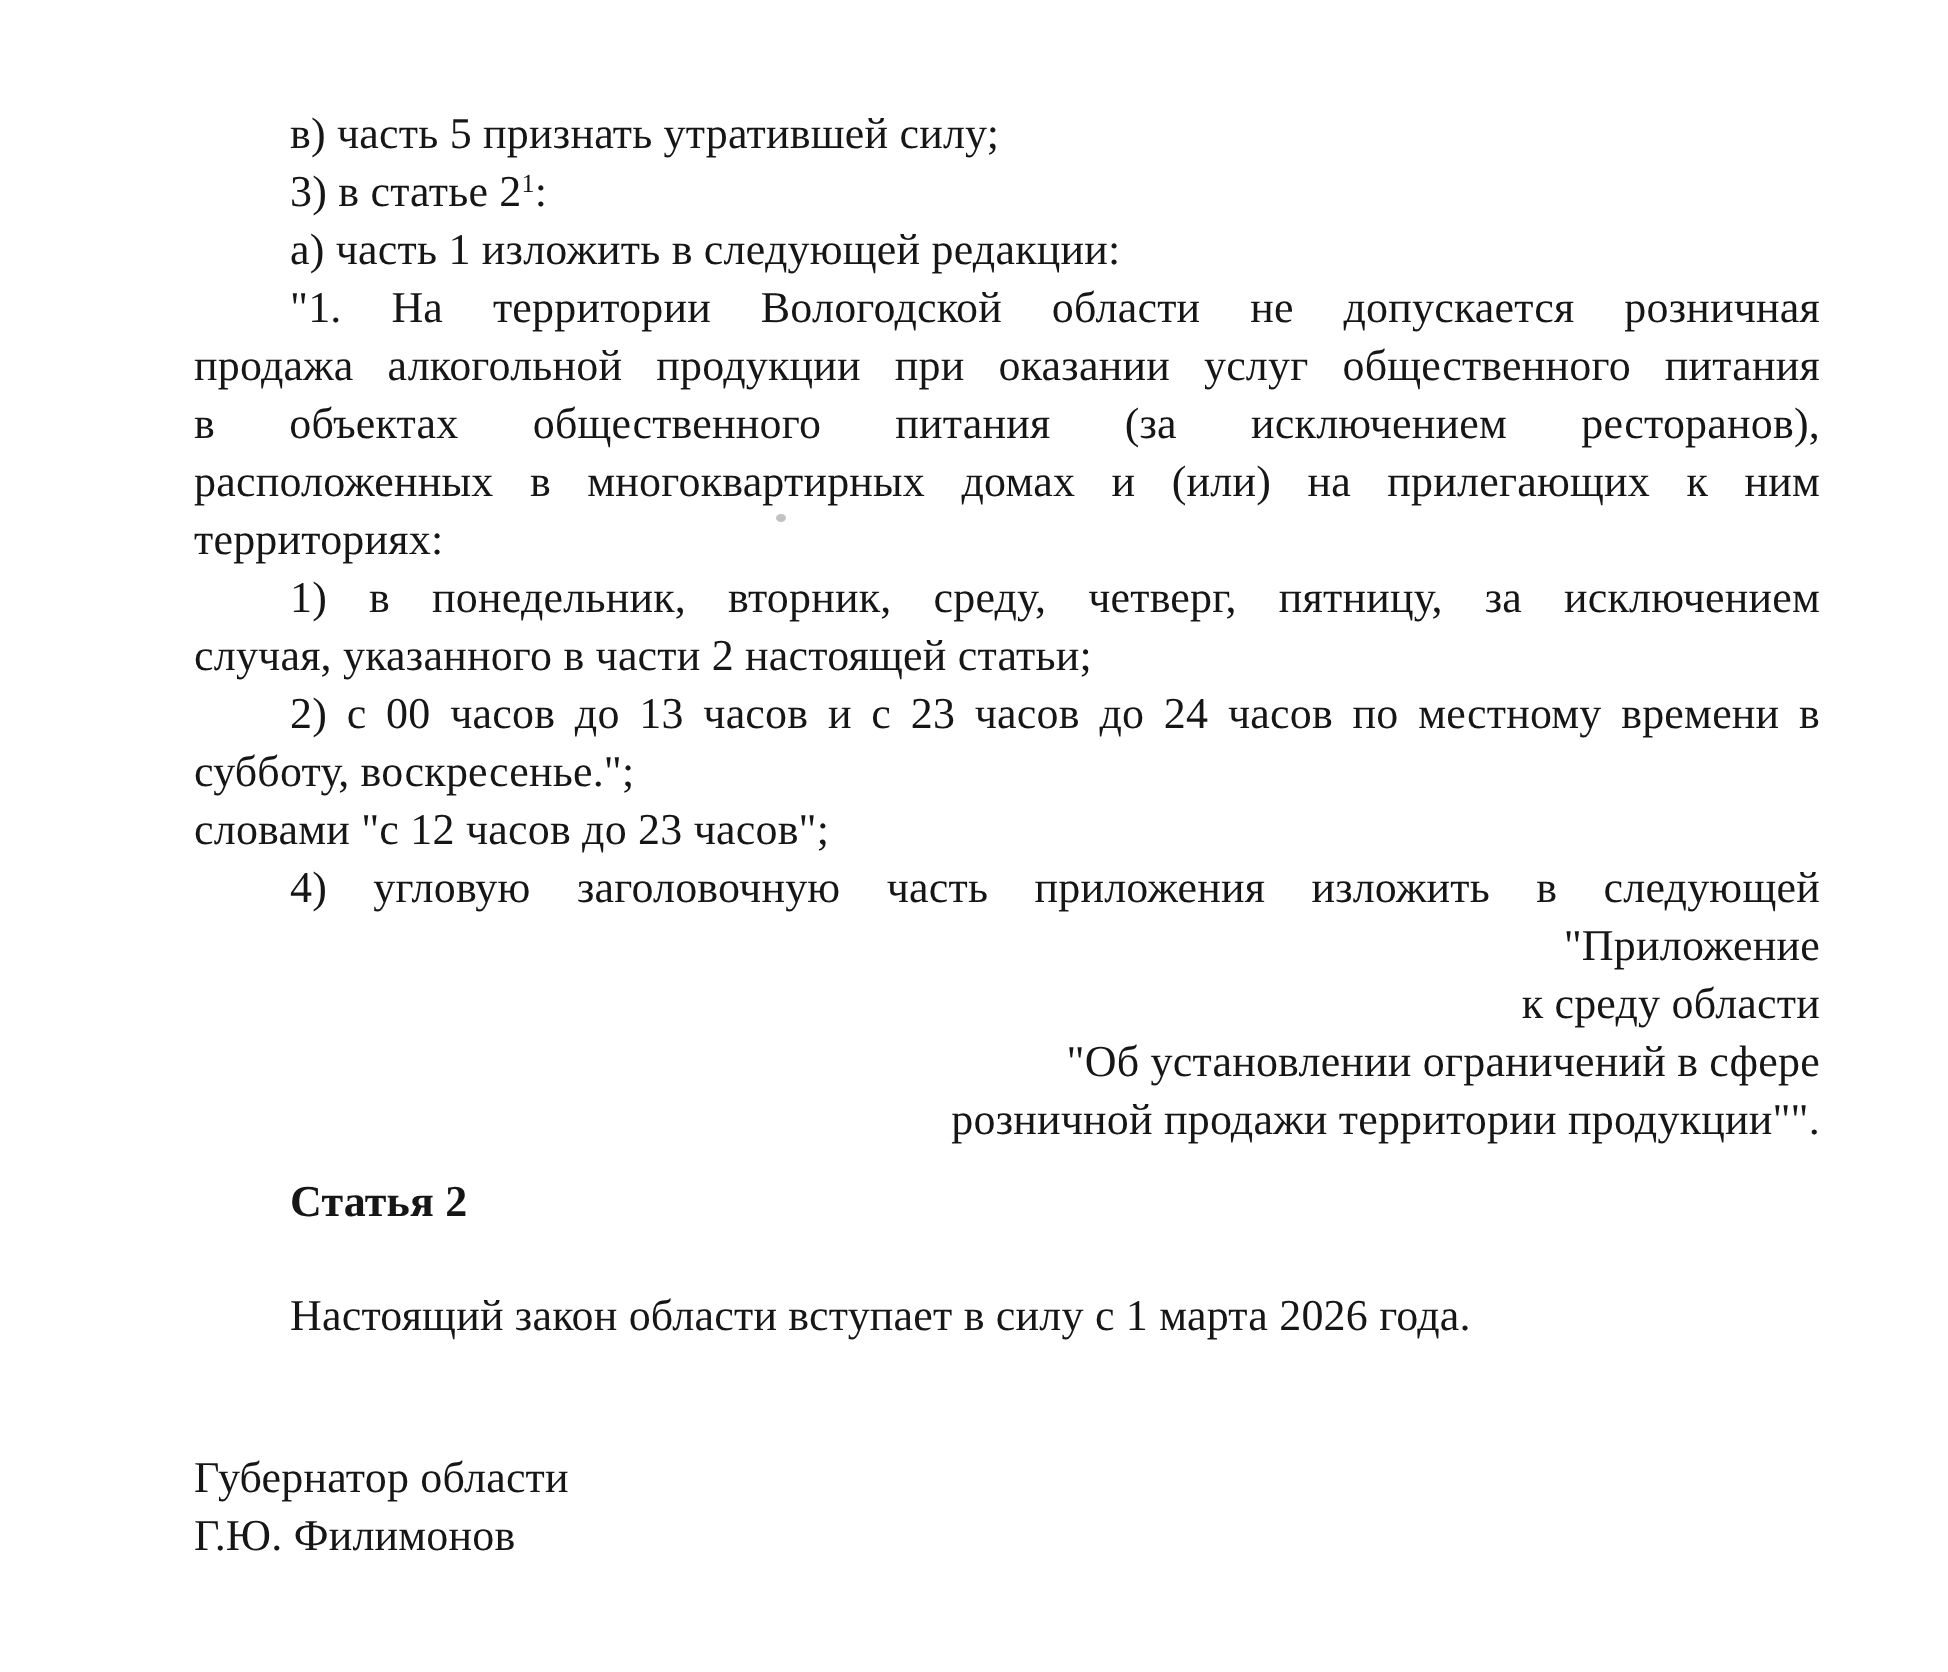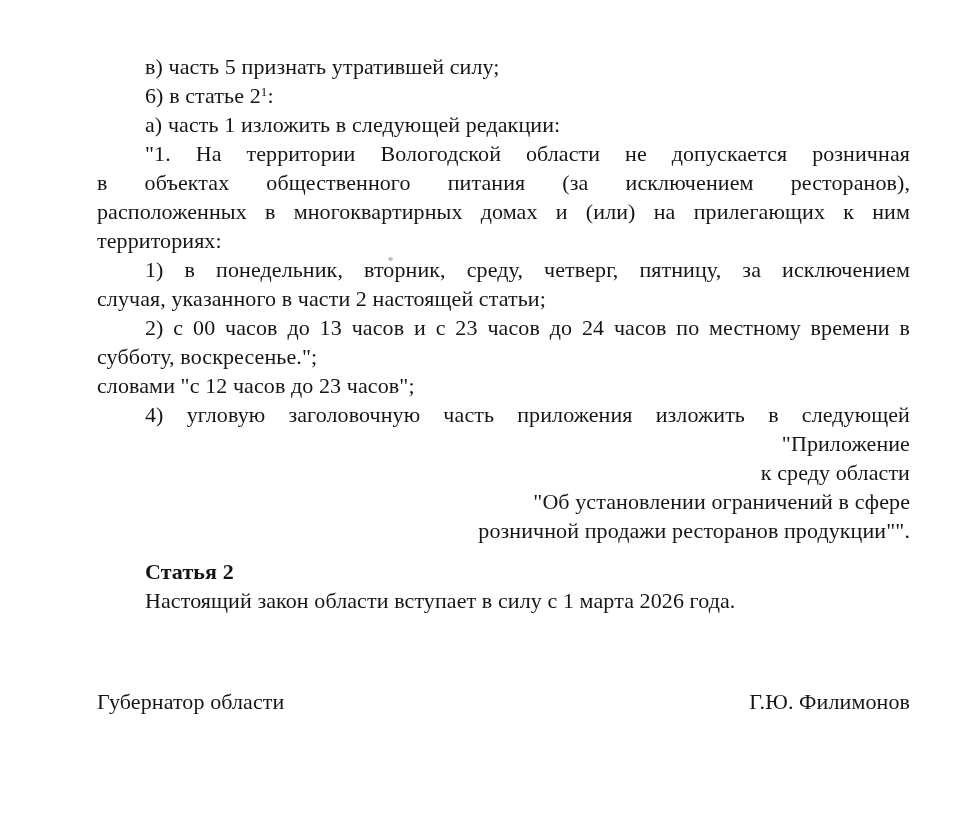--- a/index.html
+++ b/index.html
@@ -38,25 +38,27 @@
     text-indent: 48px;
   }
   .annex-line {
     text-align: right;
   }
   .heading {
     font-weight: 700;
     margin-top: 12px;
   }
   .body-line {
+    margin-top: 28px;
   }
   .sig-row {
-    margin-top: 72px;
+    margin-top: 52px;
     display: flex;
     justify-content: space-between;
+    flex-direction: column;
   }
   sup.fn {
     font-size: 13px;
     line-height: 0;
     vertical-align: 7px;
   }
   .speck {
     position: absolute;
     left: 388px;
     top: 257px;
@@ -71,27 +73,28 @@
 <body>
 
 <div class="page">
   <div class="speck"></div>
 
   <div class="doc">
 
     <div class="line ind">в) часть 5 признать утратившей силу;</div>
 
     <div class="line ind">
-      <span>6) в статье 2</span><sup class="fn">1</sup><span>:</span>
+      <span>3) в статье 2</span><sup class="fn">1</sup><span>:</span>
     </div>
 
     <div class="line ind">а) часть 1 изложить в следующей редакции:</div>
 
     <div>
       <div class="line j ind">"1. На территории Вологодской области не допускается розничная</div>
+      <div class="line j">продажа алкогольной продукции при оказании услуг общественного питания</div>
       <div class="line j">в объектах общественного питания (за исключением ресторанов),</div>
       <div class="line j">расположенных в многоквартирных домах и (или) на прилегающих к ним</div>
       <div class="line">территориях:</div>
     </div>
 
     <div>
       <div class="line j ind">1) в понедельник, вторник, среду, четверг, пятницу, за исключением</div>
       <div class="line">случая, указанного в части 2 настоящей статьи;</div>
     </div>
 
@@ -105,21 +108,21 @@
     </div>
 
     <div>
       <div class="line j ind">4) угловую заголовочную часть приложения изложить в следующей</div>
     </div>
 
     <div>
       <div class="line annex-line">"Приложение</div>
       <div class="line annex-line">к среду области</div>
       <div class="line annex-line">"Об установлении ограничений в сфере</div>
-      <div class="line annex-line">розничной продажи ресторанов продукции"".</div>
+      <div class="line annex-line">розничной продажи территории продукции"".</div>
     </div>
 
     <div class="line ind heading">Статья 2</div>
 
     <div class="line ind body-line">Настоящий закон области вступает в силу с 1 марта 2026 года.</div>
 
     <div class="sig-row">
       <span class="line">Губернатор области</span>
       <span class="line">Г.Ю. Филимонов</span>
     </div>

